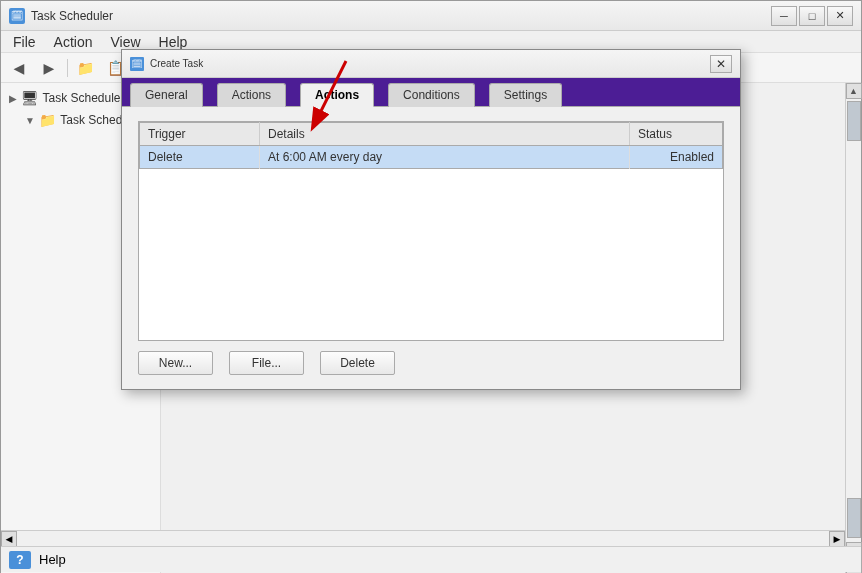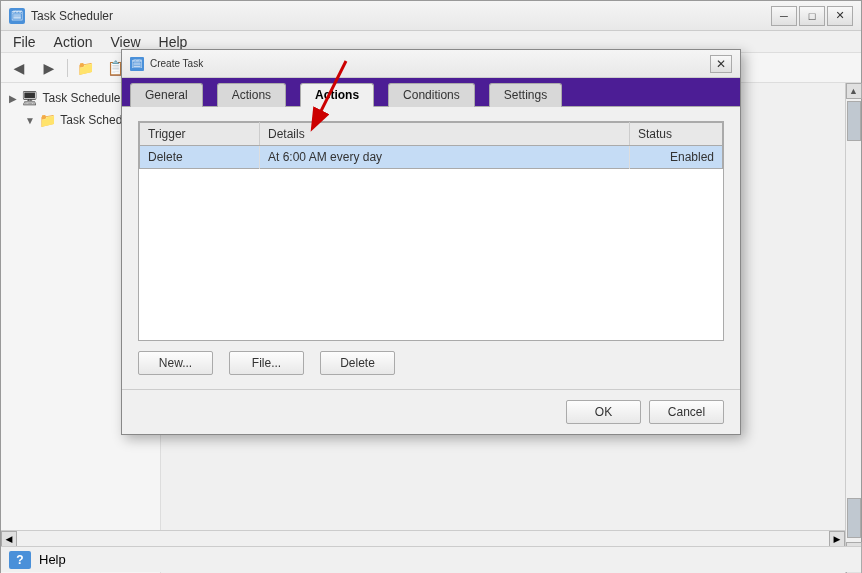--- a/index.html
+++ b/index.html
@@ -507,24 +507,20 @@
         </table>
       </div>
 
       <div class="dialog-table-buttons">
         <button class="btn">New...</button>
         <button class="btn">File...</button>
         <button class="btn">Delete</button>
       </div>
     </div>
 
-    <div class="dialog-footer">
-      <button class="btn">OK</button>
-      <button class="btn">Cancel</button>
-    </div>
   </div>
 
   <div class="red-arrow">
     <svg width="80" height="80" viewBox="0 0 80 80">
       <defs>
         <marker id="arrowhead" markerWidth="8" markerHeight="6" refX="4" refY="3" orient="auto">
           <polygon points="0 0, 8 3, 0 6" fill="#cc0000"></polygon>
         </marker>
       </defs>
 

